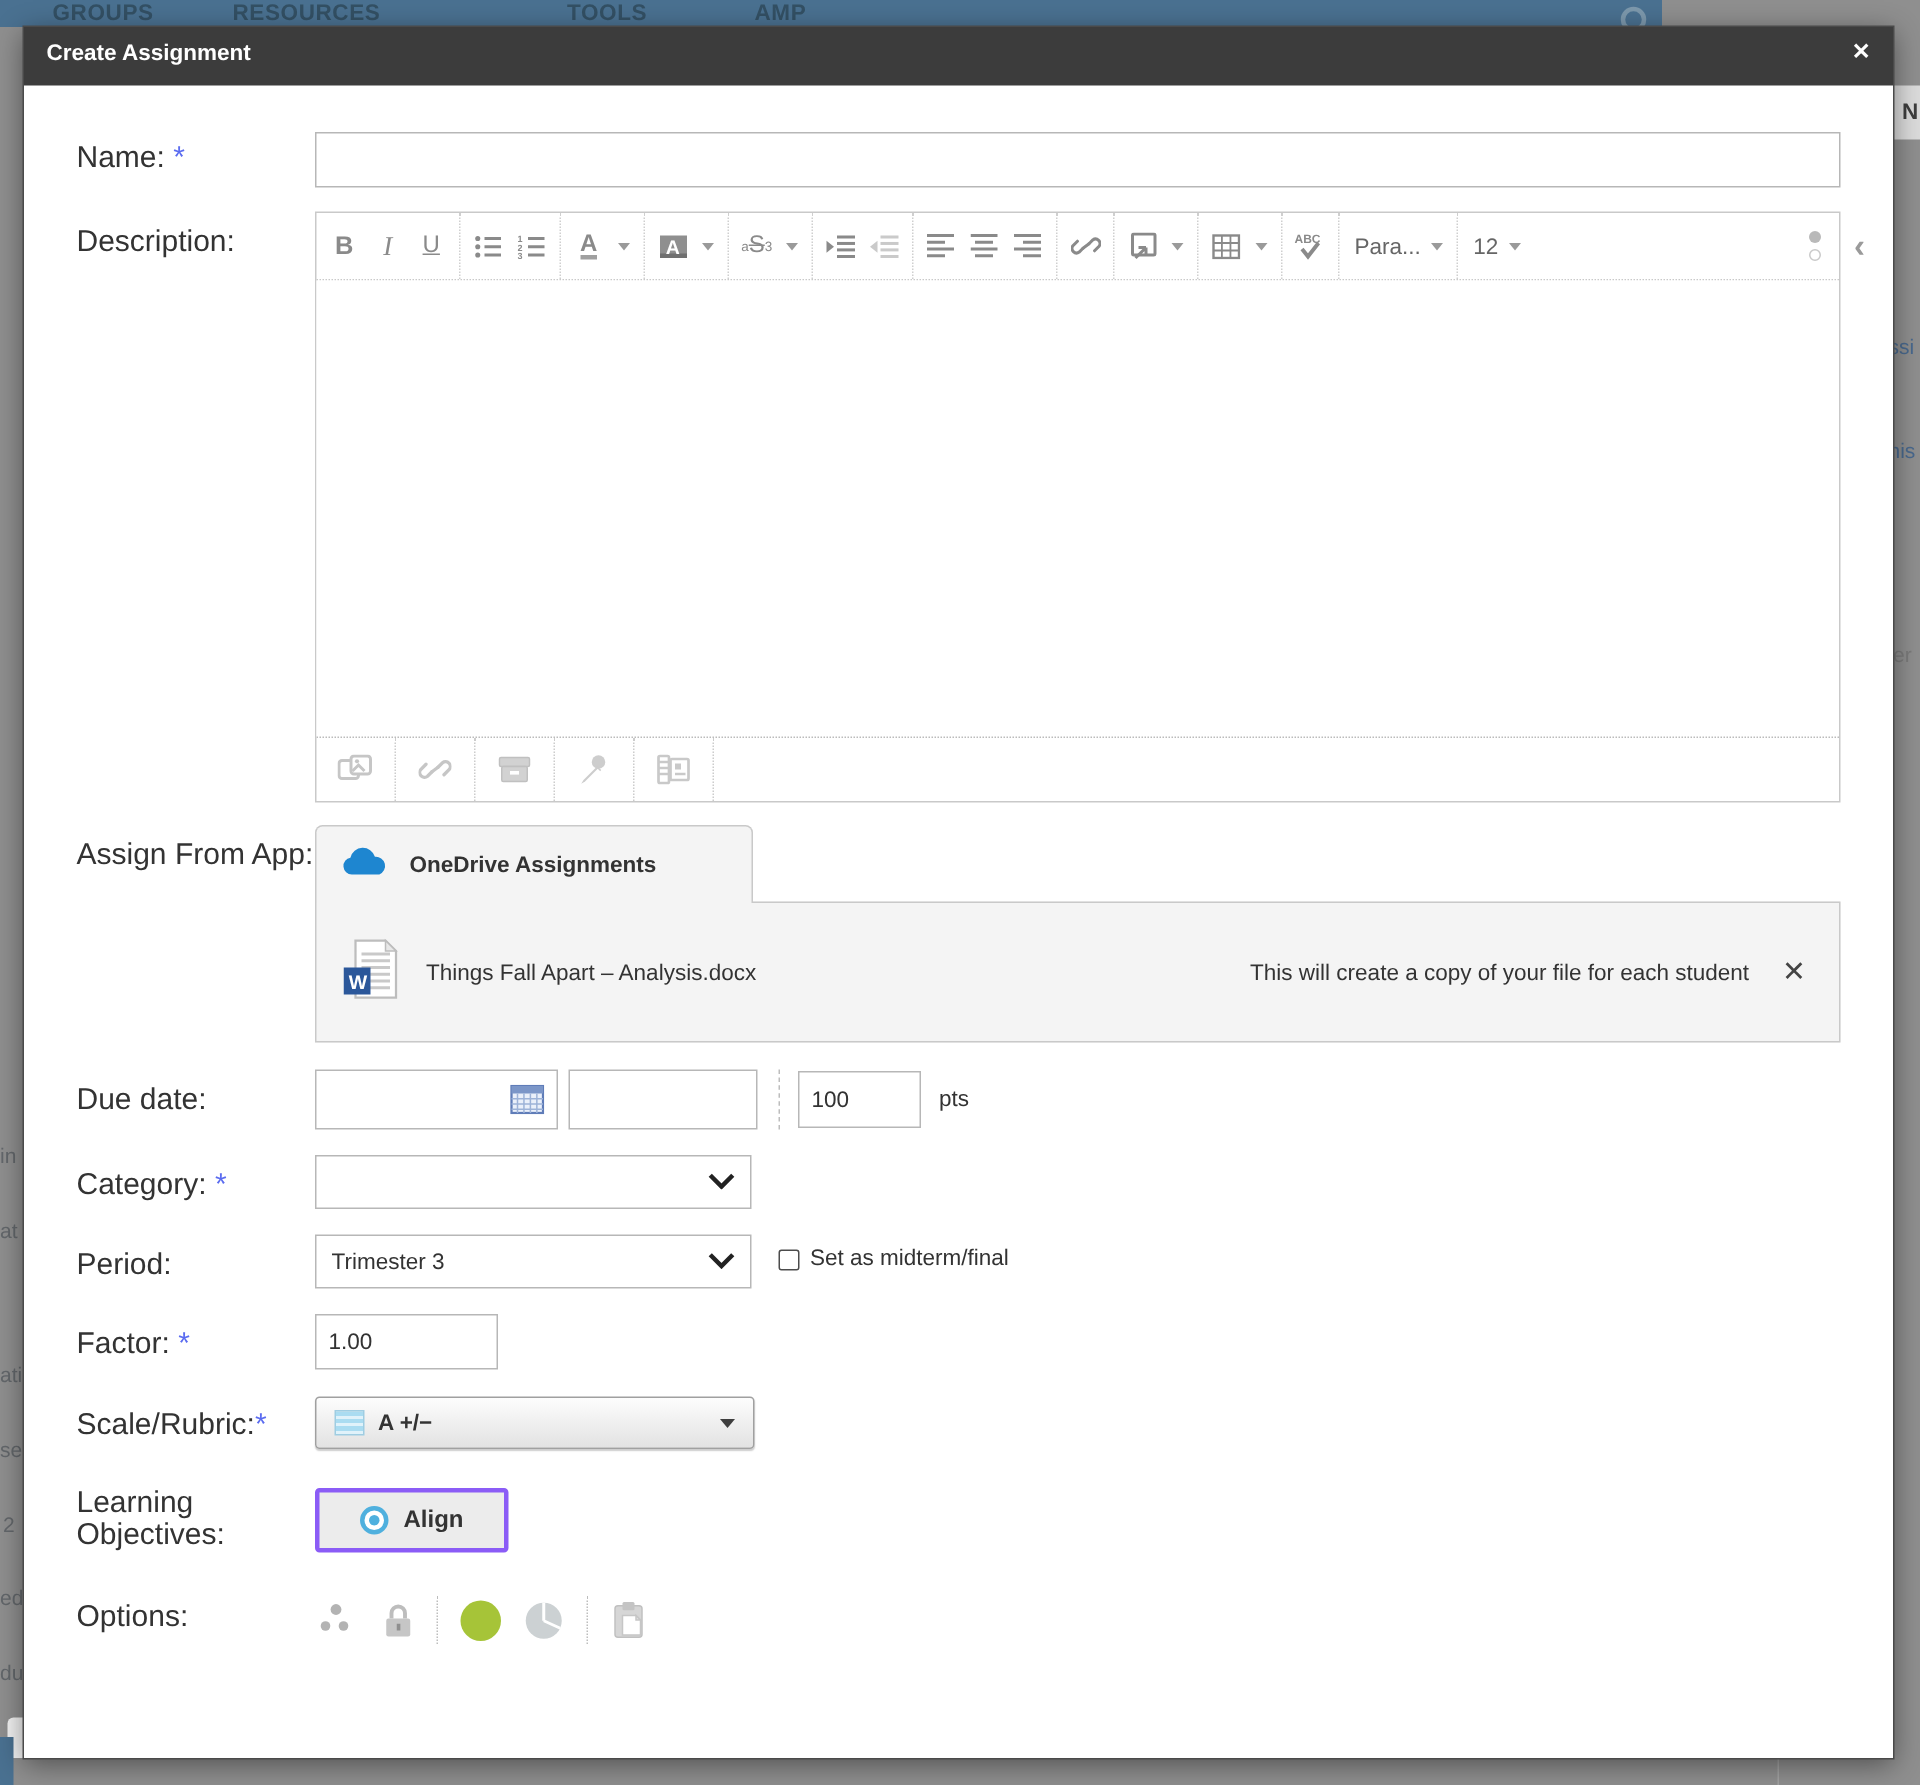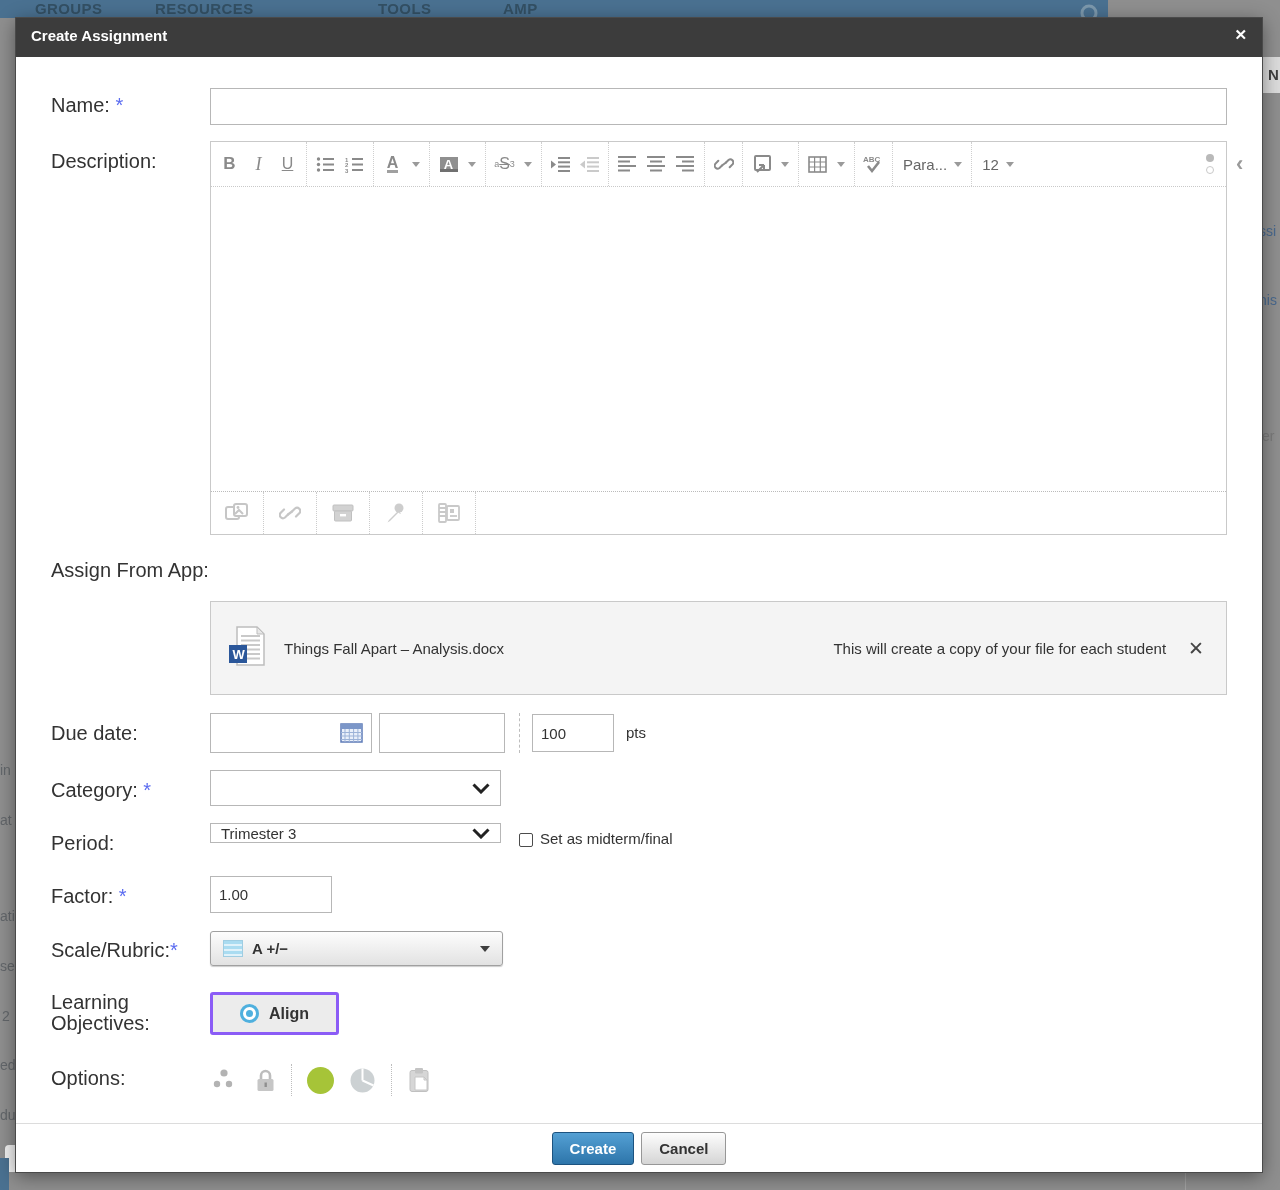--- a/index.html
+++ b/index.html
@@ -82,21 +82,21 @@
   #due-time-input { left:363px; top:695px; width:126px; height:40px; }
   .due-sep { position:absolute; left:503px; top:695px; height:40px; border-left:1px dashed #bdbdbd; }
   #points-input { left:516px; top:696px; width:82px; height:38px; }
   .pts-label { position:absolute; left:610px; top:706px; font-size:15px; color:#333; }
 
   
   .select { position:absolute; background:#fff; border:1px solid #b7b7b7; display:flex; align-items:center;
             padding:0 10px; font-size:15px; color:#333; cursor:pointer; }
   .select .chev { margin-left:auto; }
   #category-select { left:194px; top:752px; width:291px; height:36px; }
-  #period-select  { left:194px; top:805px; width:291px; height:20px; }
+  #period-select  { left:194px; top:805px; width:291px; height:36px; }
 
   .checkbox { position:absolute; left:503px; top:815px; width:14px; height:14px; border:1px solid #4c4c4c;
               border-radius:2px; background:#fff; cursor:pointer; }
   .cb-label { position:absolute; left:524px; top:812px; font-size:15px; color:#333; }
 
   #factor-input { left:194px; top:858px; width:122px; height:37px; }
 
   .scale-btn { position:absolute; left:194px; top:913px; width:293px; height:35px;
                background:linear-gradient(#fdfdfd,#e2e2e2); border:1px solid #a0a0a0; border-radius:3px;
                box-shadow:0 1px 1px rgba(0,0,0,.2); display:flex; align-items:center; padding:0 12px;
@@ -408,20 +408,28 @@
               <path d="M13 14 h7"></path>
             </g>
           </svg>
       </div>
       <div class="ed-cell" style="border-right:none; width:auto; flex:1"></div>
     </div>
   </div>
   <span class="tb-collapse" style="font-size:22px; font-weight:bold;">‹</span>
 
   <div class="flabel" style="top:542px">Assign From App:</div>
+  <div class="od-tab">
+    <span>
+      <svg width="32" height="21" viewBox="0 0 34 22">
+          <path d="M27.5 20H8a6 6 0 0 1-1-11.9A9 9 0 0 1 24.4 7.5 6.5 6.5 0 0 1 27.5 20z" fill="#1e86d0"></path>
+        </svg>
+    </span>
+    <span class="od-tab-label">OneDrive Assignments</span>
+  </div>
   <div class="od-panel">
     <span>
       <svg width="37" height="42" viewBox="0 0 37 42">
         <path d="M8 2 h20 l7 7 v31 h-27 z" fill="#fff" stroke="#bdbdbd" stroke-width="1.5"></path>
         <path d="M28 2 l7 7 h-7 z" fill="#e8e8e8" stroke="#bdbdbd" stroke-width="1"></path>
         <g stroke="#c9c9c9" stroke-width="2">
             <path d="M12 11 h19 M12 15.5 h19 M12 20 h19 M12 24.5 h19 M12 29 h19 M12 33.5 h19"></path>
           </g>
         <rect x="0" y="20" width="18" height="18" fill="#2b579a"></rect>
         <text x="3.5" y="34" font-size="13" font-weight="bold" fill="#fff">W</text>
@@ -522,18 +530,14 @@
     <span class="opt-icon">
       <svg width="25" height="27" viewBox="0 0 25 27">
           <rect x="3" y="3.5" width="18" height="21" rx="2" fill="#d6d6d6" stroke="#c0c0c0"></rect>
           <rect x="8" y="1" width="8" height="5.5" rx="1" fill="#c4c4c4"></rect>
           <path d="M8 10 h9 l3 3 v10 h-12 z" fill="#fff" stroke="#c6c6c6"></path>
           <path d="M17 10 l3 3 h-3 z" fill="#e2e2e2" stroke="#c6c6c6"></path>
         </svg>
     </span>
   </div>
 
-  <div class="modal-footer">
-    <button class="btn btn-create">Create</button>
-    <button class="btn btn-cancel">Cancel</button>
-  </div>
 
 </div>
 
 </body></html>

